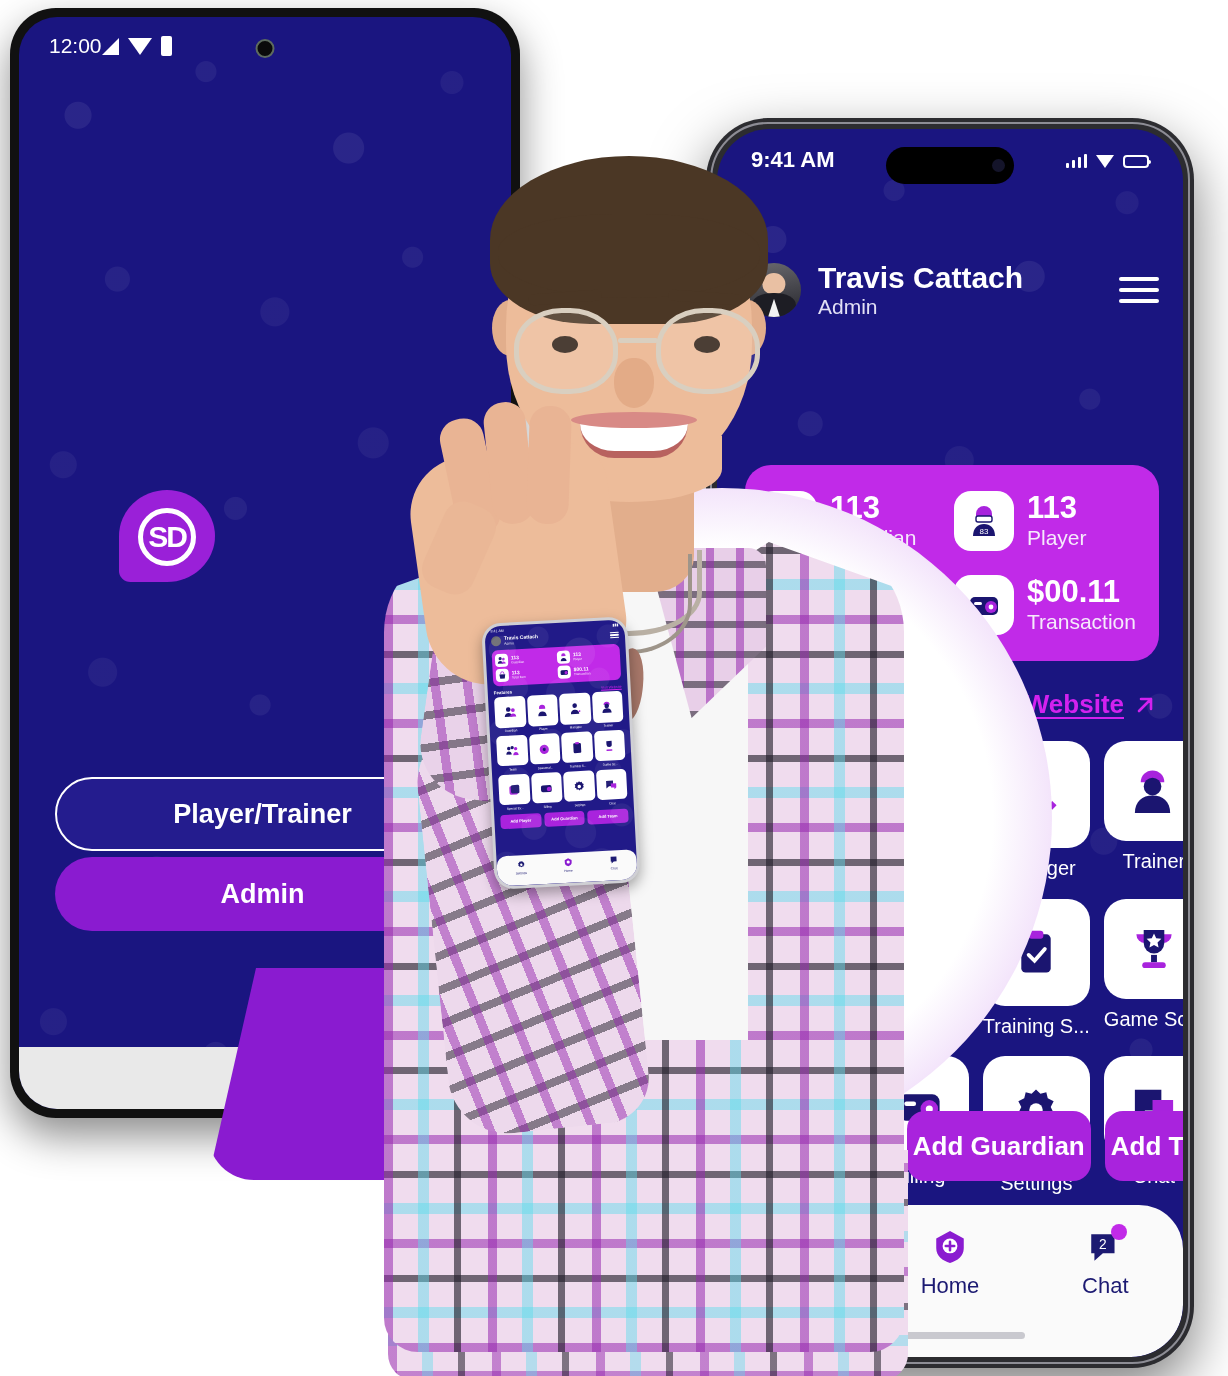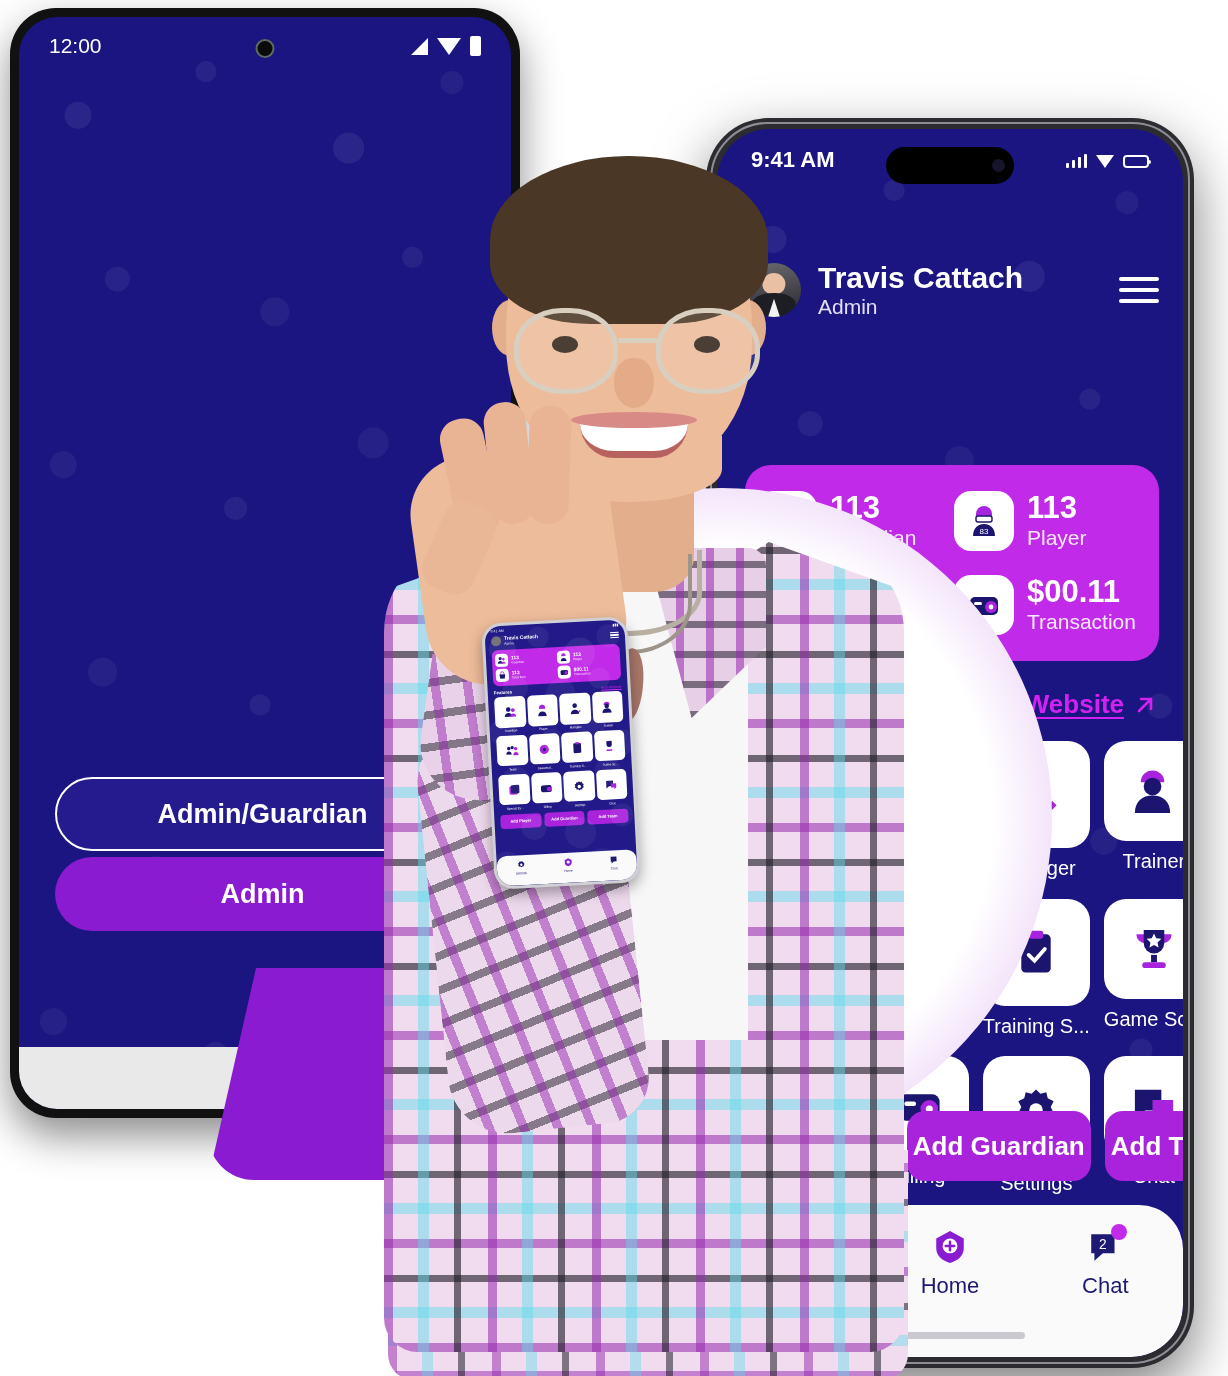--- a/index.html
+++ b/index.html
@@ -39,21 +39,21 @@
     position:absolute; left:10px; top:8px; width:510px; height:1110px;
     border-radius:46px; background:#111; padding:9px;
     box-shadow:0 18px 40px rgba(0,0,0,.45);
   }
   #android .screen{
     width:100%; height:100%; border-radius:38px; overflow:hidden;
     background:#1a1580; position:relative;
   }
   #and-status{
     position:absolute; top:0; left:0; right:0; height:58px;
-    display:flex; align-items:center; justify-content:space-between;
+    display:flex; align-items:center; 
     padding:0 30px; color:#fff; font-size:21px; z-index:3;
   }
   #and-cam{
     position:absolute; left:50%; top:22px; transform:translateX(-50%);
     width:19px;height:19px;border-radius:50%;background:#0a0a0a;
     border:2px solid #5d6b5e; z-index:4;
   }
   .and-sig{ display:flex; align-items:center; gap:9px; }
   .tri{ width:0;height:0;border-left:17px solid transparent;border-bottom:17px solid #fff; }
   .wifi{ width:0;height:0;border-left:12px solid transparent;border-right:12px solid transparent;border-top:17px solid #fff; }
@@ -394,23 +394,28 @@
       <span>12:00</span>
       <span class="and-sig">
         <span class="tri"></span>
         <span class="wifi"></span>
         <span class="batt"></span>
       </span>
     </div>
     <div id="and-cam"></div>
 
     <div id="and-logo">
-    </div>
-
-    <div class="and-btn" id="and-btn-1">Admin/Guardian</div>
+      <span class="logo-mark">
+        <span class="bub"></span>
+        <span class="ring"></span>
+        <span class="sd">SD</span>
+      </span>
+    </div>
+
+    <div class="and-btn" id="and-btn-1">Player/Trainer</div>
     <div class="and-btn" id="and-btn-2">Admin</div>
 
     <div id="and-nav">
       <span class="back-tri"></span>
     </div>
   </div>
 </div>
 
 <div id="iphone">
   <div class="screen">

